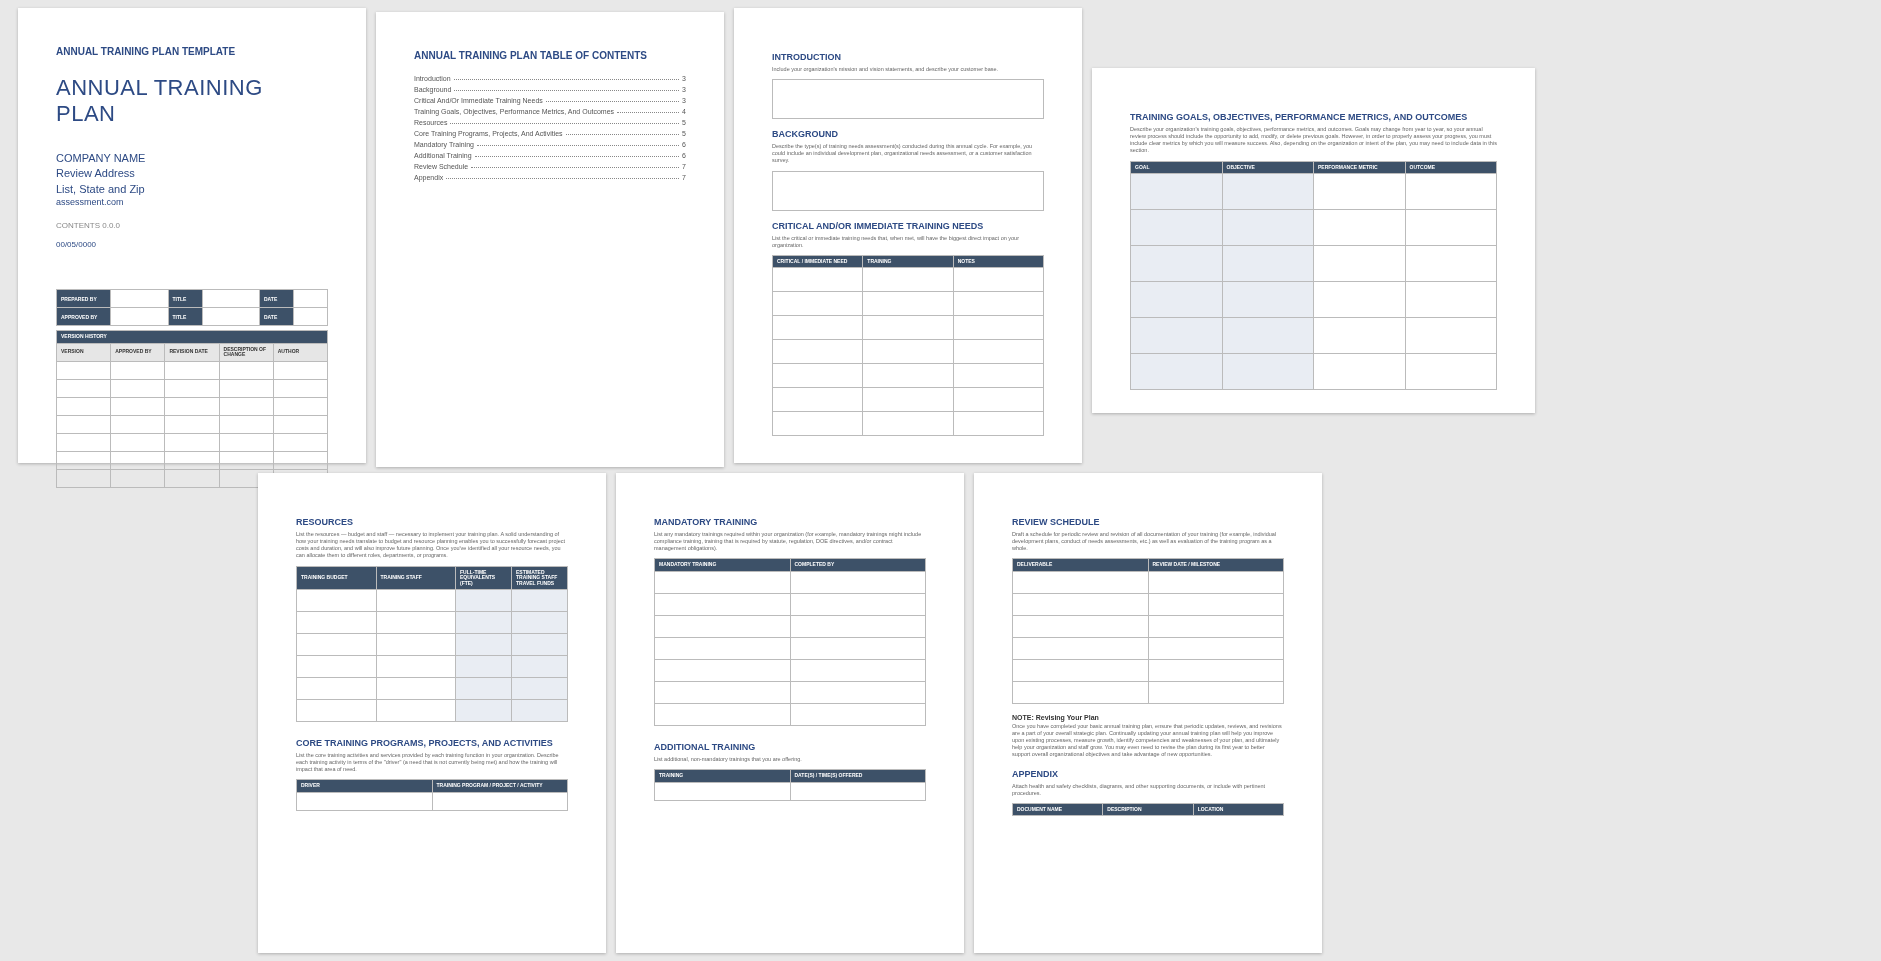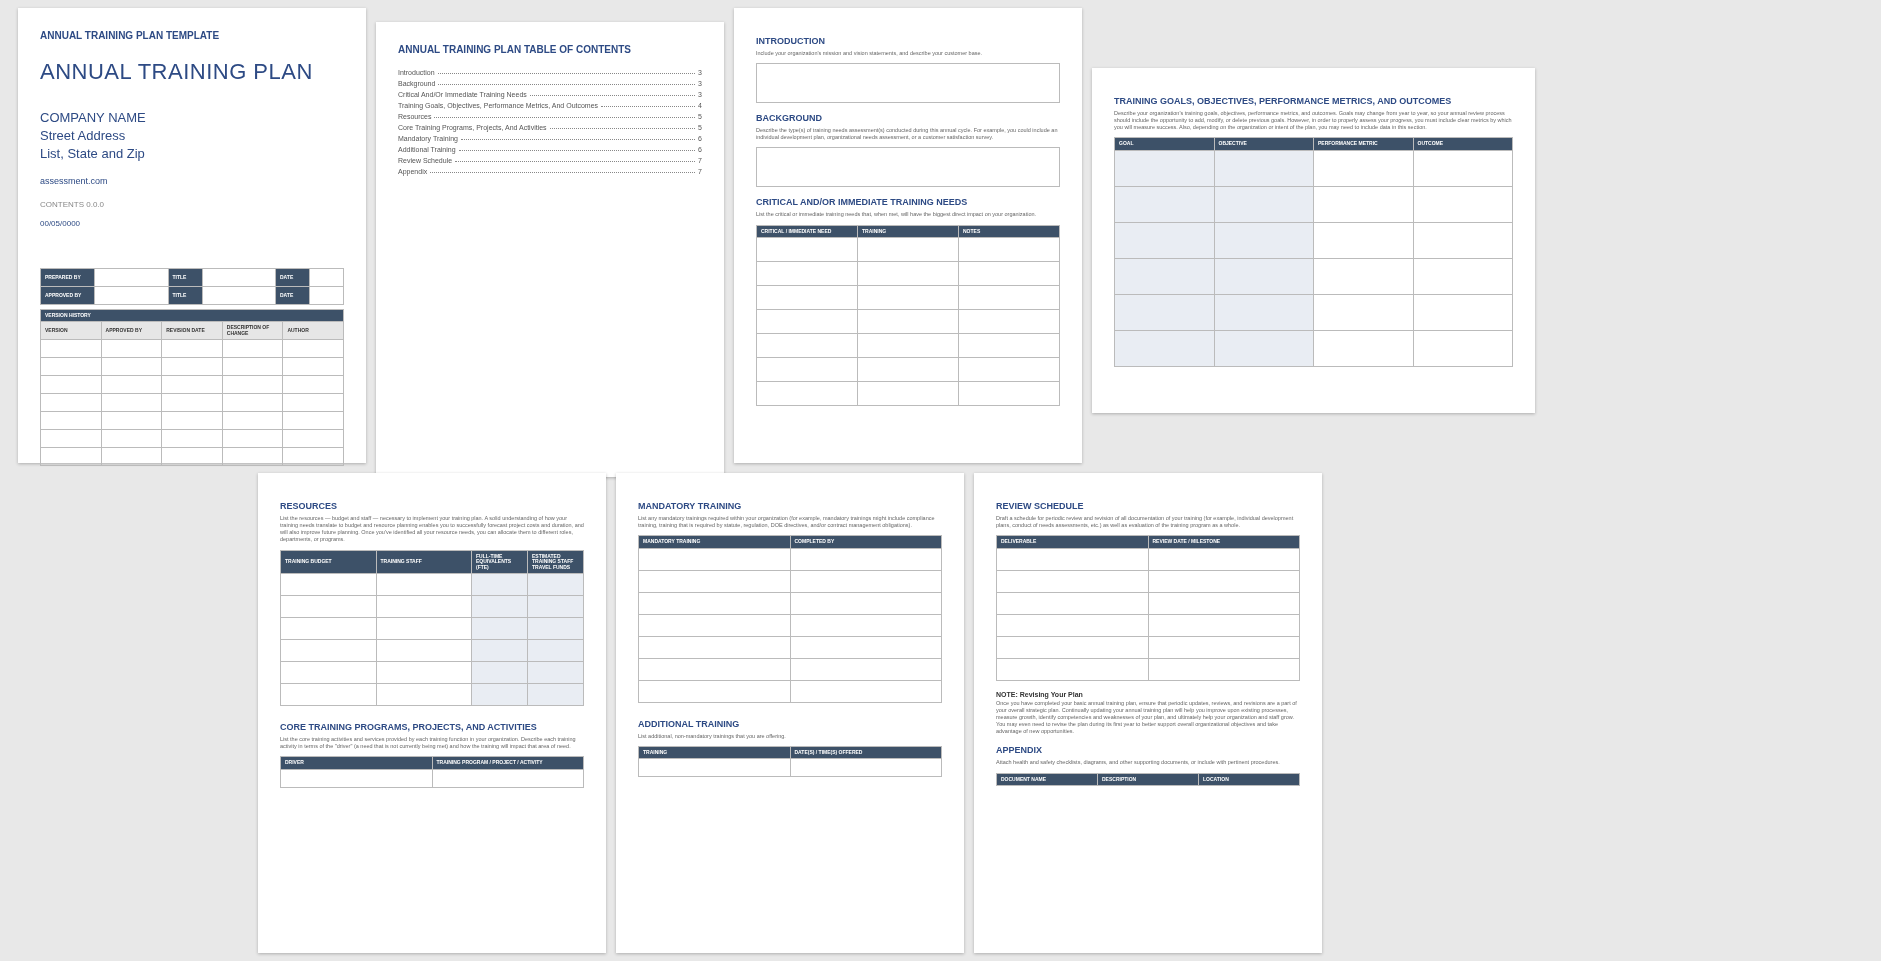--- a/index.html
+++ b/index.html
@@ -12,25 +12,25 @@
   }
   .canvas {
     position: relative;
     width: 1865px;
     height: 945px;
   }
   .page {
     position: absolute;
     background: #fff;
     box-shadow: 0 1px 3px rgba(0,0,0,0.25);
-    padding: 22px;
+    padding: 38px;
   }
   
   .p1 { left: 10px;   top: 0;   width: 348px; height: 455px; }
-  .p2 { left: 368px;  top: 14px;   width: 348px; height: 455px; }
+  .p2 { left: 368px;  top: 4px;   width: 348px; height: 455px; }
   .p3 { left: 726px;  top: 0;   width: 348px; height: 455px; }
   .p4 { left: 1084px; top: 60px; width: 443px; height: 345px; } 
   
   .p5 { left: 250px;  top: 465px; width: 348px; height: 480px; }
   .p6 { left: 608px;  top: 465px; width: 348px; height: 480px; }
   .p7 { left: 966px;  top: 465px; width: 348px; height: 480px; }
 
   
   .tmpl-hdr {
     color: #2d4a84;
@@ -39,21 +39,21 @@
     margin-bottom: 18px;
   }
   .big-title {
     color: #2d4a84;
     font-size: 22px;
     letter-spacing: 0.5px;
     font-weight: 400;
     margin-bottom: 24px;
     margin-top: 18px;
   }
-  .addr-block { color: #2d4a84; font-size: 13px; line-height: 1.4; margin-bottom: 12px; }
+  .addr-block { color: #2d4a84; font-size: 11px; line-height: 1.4; }
   .web-line  { color: #2d4a84; font-size: 9px; margin-bottom: 14px; }
   .ver-line  { color: #888; font-size: 8px; margin-bottom: 10px; }
   .date-line { color: #2d4a84; font-size: 8px; margin-bottom: 40px; }
 
   .section-head {
     color: #2d4a84;
     font-weight: bold;
     font-size: 9px;
     margin-bottom: 4px;
     margin-top: 6px;
@@ -118,21 +118,21 @@
 </head>
 <body>
 
 <div class="canvas">
 
   <div class="page p1">
     <div class="tmpl-hdr">ANNUAL TRAINING PLAN TEMPLATE</div>
     <div class="big-title">ANNUAL TRAINING PLAN</div>
     <div class="addr-block">
       <div>COMPANY NAME</div>
-      <div>Street Address</div>
+      <div>Review Address</div>
       <div>List, State and Zip</div>
     </div>
     <div class="web-line">assessment.com</div>
     <div class="ver-line">CONTENTS 0.0.0</div>
     <div class="date-line">00/05/0000</div>
 
     <table style="margin-bottom:4px;">
       <tbody>
           <tr>
         <td class="lbl-cell">PREPARED BY</td>

